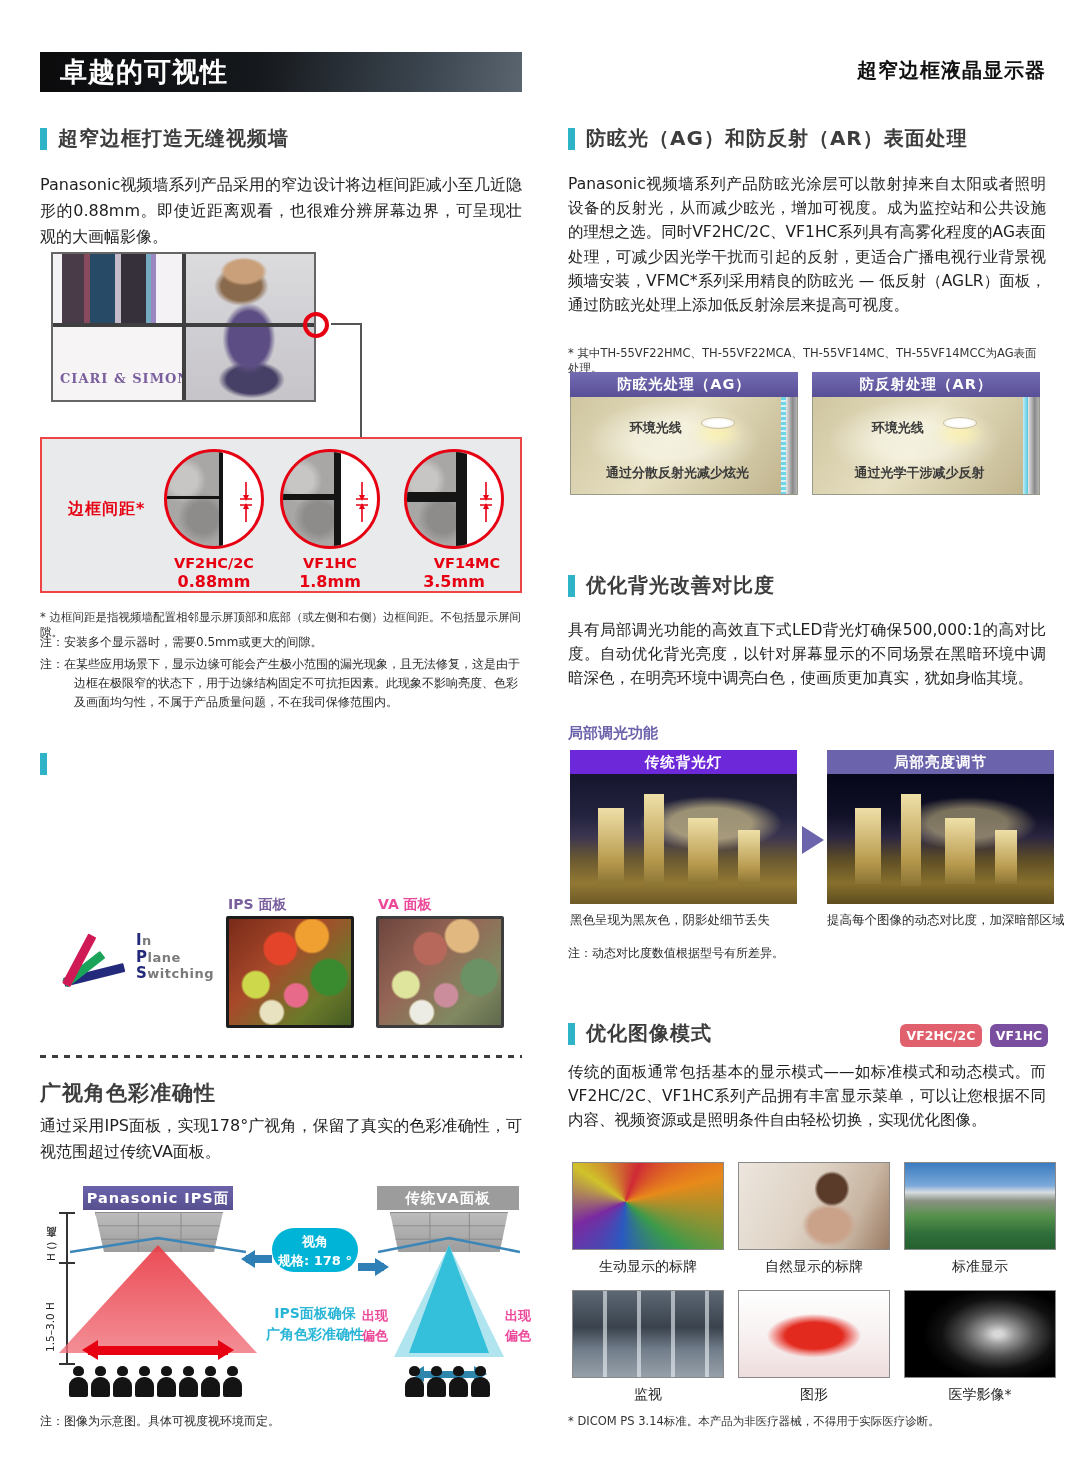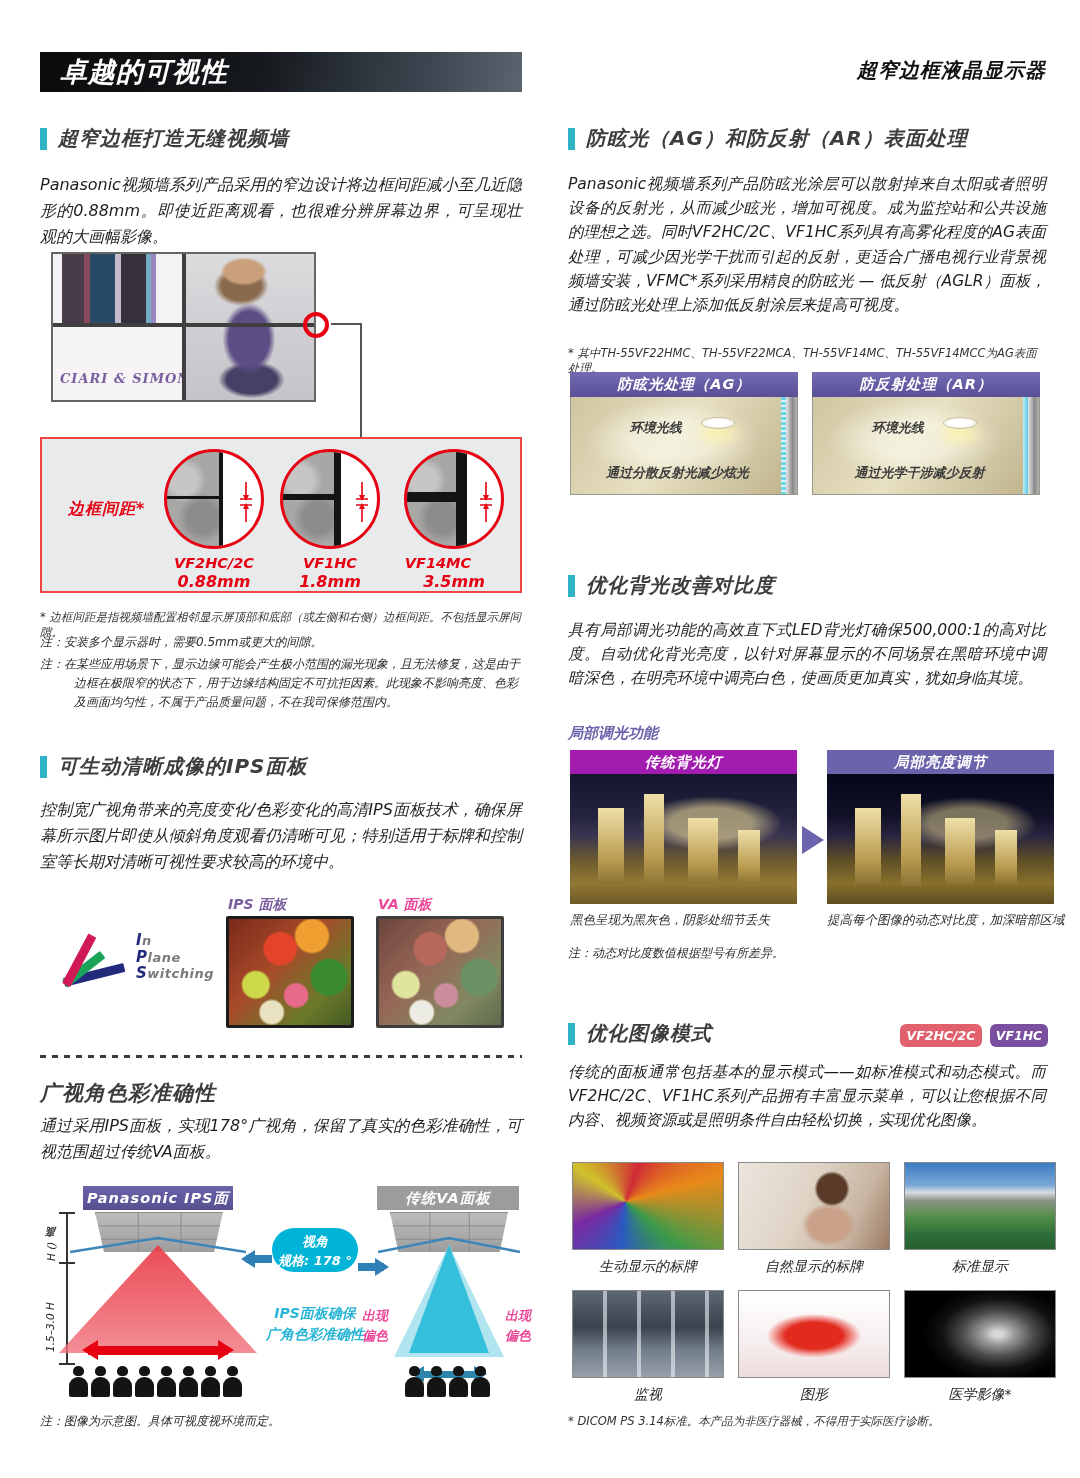--- a/index.html
+++ b/index.html
@@ -1,17 +1,17 @@
 <!DOCTYPE html>
 <html><head>
 <meta charset="utf-8">
 <style>
   * { margin:0; padding:0; box-sizing:border-box; }
   body { background:#fff; font-family:"DejaVu Sans","Liberation Sans",sans-serif; color:#222; }
-  .page { position:relative; width:1080px; height:1478px; background:#fff; overflow:hidden;font-style:italic; }
+  .page { position:relative; width:1080px; height:1478px; background:#fff; overflow:hidden; }
   .abs { position:absolute; }
 
   
   .banner { left:40px; top:52px; width:482px; height:40px;
     background:linear-gradient(100deg,#0b0b0c 0%,#15181c 45%,#3c4650 80%,#5a6570 100%);
     color:#fff; font-size:27px; font-weight:bold; line-height:40px; padding-left:20px; letter-spacing:1px; }
   .hdr-right { left:568px; top:57px; width:478px; text-align:right; font-size:20px; font-weight:bold; color:#111; letter-spacing:1px; }
   .sec-title { display:flex; align-items:center; gap:11px; font-size:20px; color:#3d3d3d; font-weight:600; letter-spacing:1px; }
   .sec-bar { width:7px; height:22px; background:#2fb4c7; flex:0 0 auto; }
   .plain-title { font-size:21px; color:#3d3d3d; font-weight:600; letter-spacing:1px; }
@@ -223,33 +223,31 @@
       <div class="bz-v" style="left:52%; width:11px;"></div>
       <svg class="bz-dim" width="14" height="44" viewBox="0 0 14 44">
         <line x1="7" y1="2" x2="7" y2="16" stroke="#e60012" stroke-width="1.6"></line>
         <polygon points="7,21 4,15 10,15" fill="#e60012"></polygon>
         <line x1="1" y1="19" x2="13" y2="19" stroke="#e60012" stroke-width="1.4"></line>
         <line x1="1" y1="25" x2="13" y2="25" stroke="#e60012" stroke-width="1.4"></line>
         <polygon points="7,23 4,29 10,29" fill="#e60012"></polygon>
         <line x1="7" y1="28" x2="7" y2="42" stroke="#e60012" stroke-width="1.6"></line>
       </svg>
     </div>
-    <div class="bz-name" style="left:326px;">VF14MC</div>
+    <div class="bz-name" style="left:355px;">VF14MC</div>
     <div class="bz-gap" style="left:342px;">3.5mm</div>
   </div>
 
   <div class="abs footnote" style="left:40px; top:610px; width:482px;">* 边框间距是指视频墙配置相邻显示屏顶部和底部（或左侧和右侧）边框间距。不包括显示屏间隙。</div>
   <div class="abs note" style="left:40px; top:633px; width:482px;">注：安装多个显示器时，需要0.5mm或更大的间隙。</div>
   <div class="abs note" style="left:40px; top:655px; width:482px;">注：在某些应用场景下，显示边缘可能会产生极小范围的漏光现象，且无法修复，这是由于边框在极限窄的状态下，用于边缘结构固定不可抗拒因素。此现象不影响亮度、色彩及画面均匀性，不属于产品质量问题，不在我司保修范围内。</div>
 
   <div class="abs sec-title" style="left:40px; top:753px; width:482px;">
     <span class="sec-bar"></span>
-    <span>可生动清晰成像的IPS面板</span>
-  </div>
-  <div class="abs body-txt" style="left:40px; top:797px; width:482px;">控制宽广视角带来的亮度变化/色彩变化的高清IPS面板技术，确保屏幕所示图片即使从倾斜角度观看仍清晰可见；特别适用于标牌和控制室等长期对清晰可视性要求较高的环境中。</div>
+  </div>
 
   <div class="abs ips-logo-bars">
     <div class="lbar b1"></div>
     <div class="lbar b2"></div>
     <div class="lbar b3"></div>
   </div>
   <div class="abs ips-logo-text">
     <div>In</div>
     <div>Plane</div>
     <div>Switching</div>
@@ -352,21 +350,21 @@
   </div>
 
   <div class="abs sec-title" style="left:568px; top:572px; width:478px;">
     <span class="sec-bar"></span>
     <span>优化背光改善对比度</span>
   </div>
   <div class="abs body-txt-r" style="left:568px; top:618px; width:478px;">具有局部调光功能的高效直下式LED背光灯确保500,000:1的高对比度。自动优化背光亮度，以针对屏幕显示的不同场景在黑暗环境中调暗深色，在明亮环境中调亮白色，使画质更加真实，犹如身临其境。</div>
   <div class="abs purple-lbl" style="left:568px; top:724px;">局部调光功能</div>
 
   <div class="abs" style="left:570px; top:750px; width:227px;">
-    <div class="bl-h" style="background:#a21caf;">传统背光灯</div>
+    <div class="bl-h" style="background:#6d28d9;">传统背光灯</div>
     <div class="night">
       <div class="tower" style="left:28px; top:34px; width:26px; height:76px;"></div>
       <div class="tower" style="left:74px; top:20px; width:20px; height:92px;"></div>
       <div class="tower" style="left:118px; top:44px; width:30px; height:66px;"></div>
       <div class="tower" style="left:168px; top:56px; width:22px; height:54px;"></div>
     </div>
   </div>
   <div class="abs tri-right" style="left:802px; top:826px;"></div>
   <div class="abs" style="left:827px; top:750px; width:227px;">
     <div class="bl-h" style="background:#6b63ab;">局部亮度调节</div>

